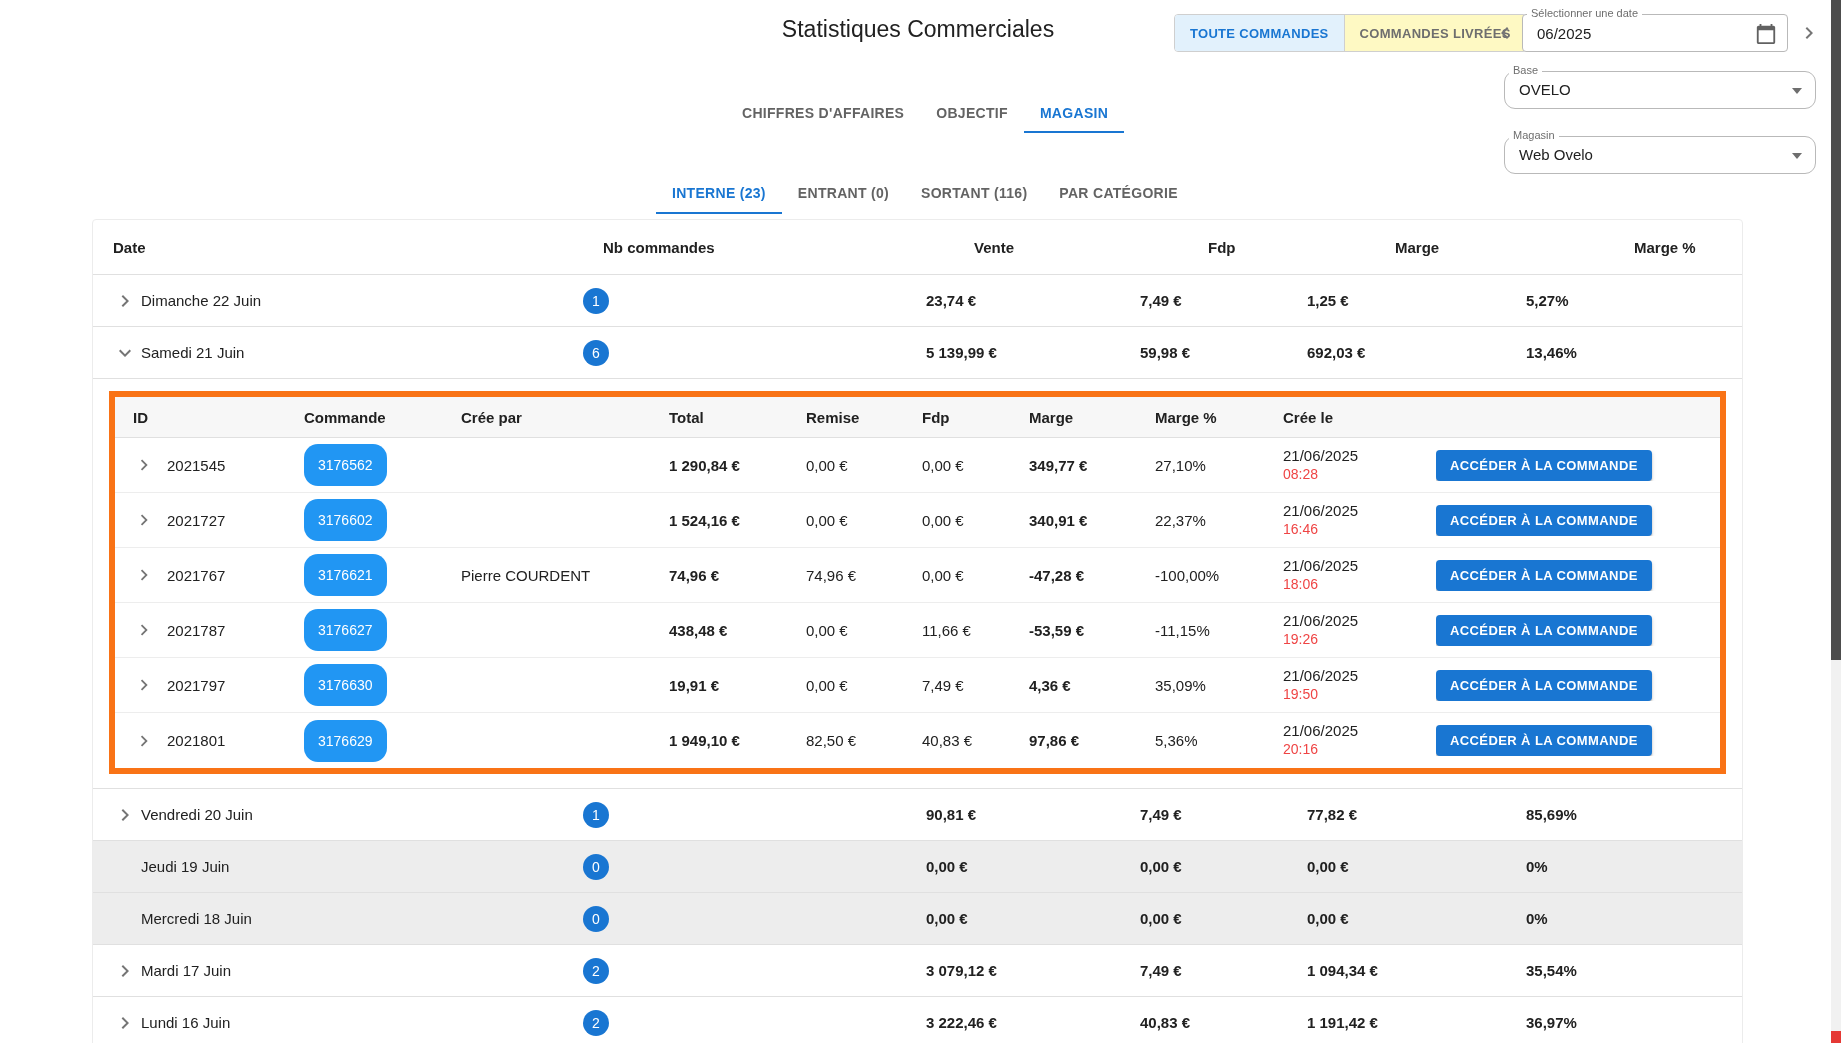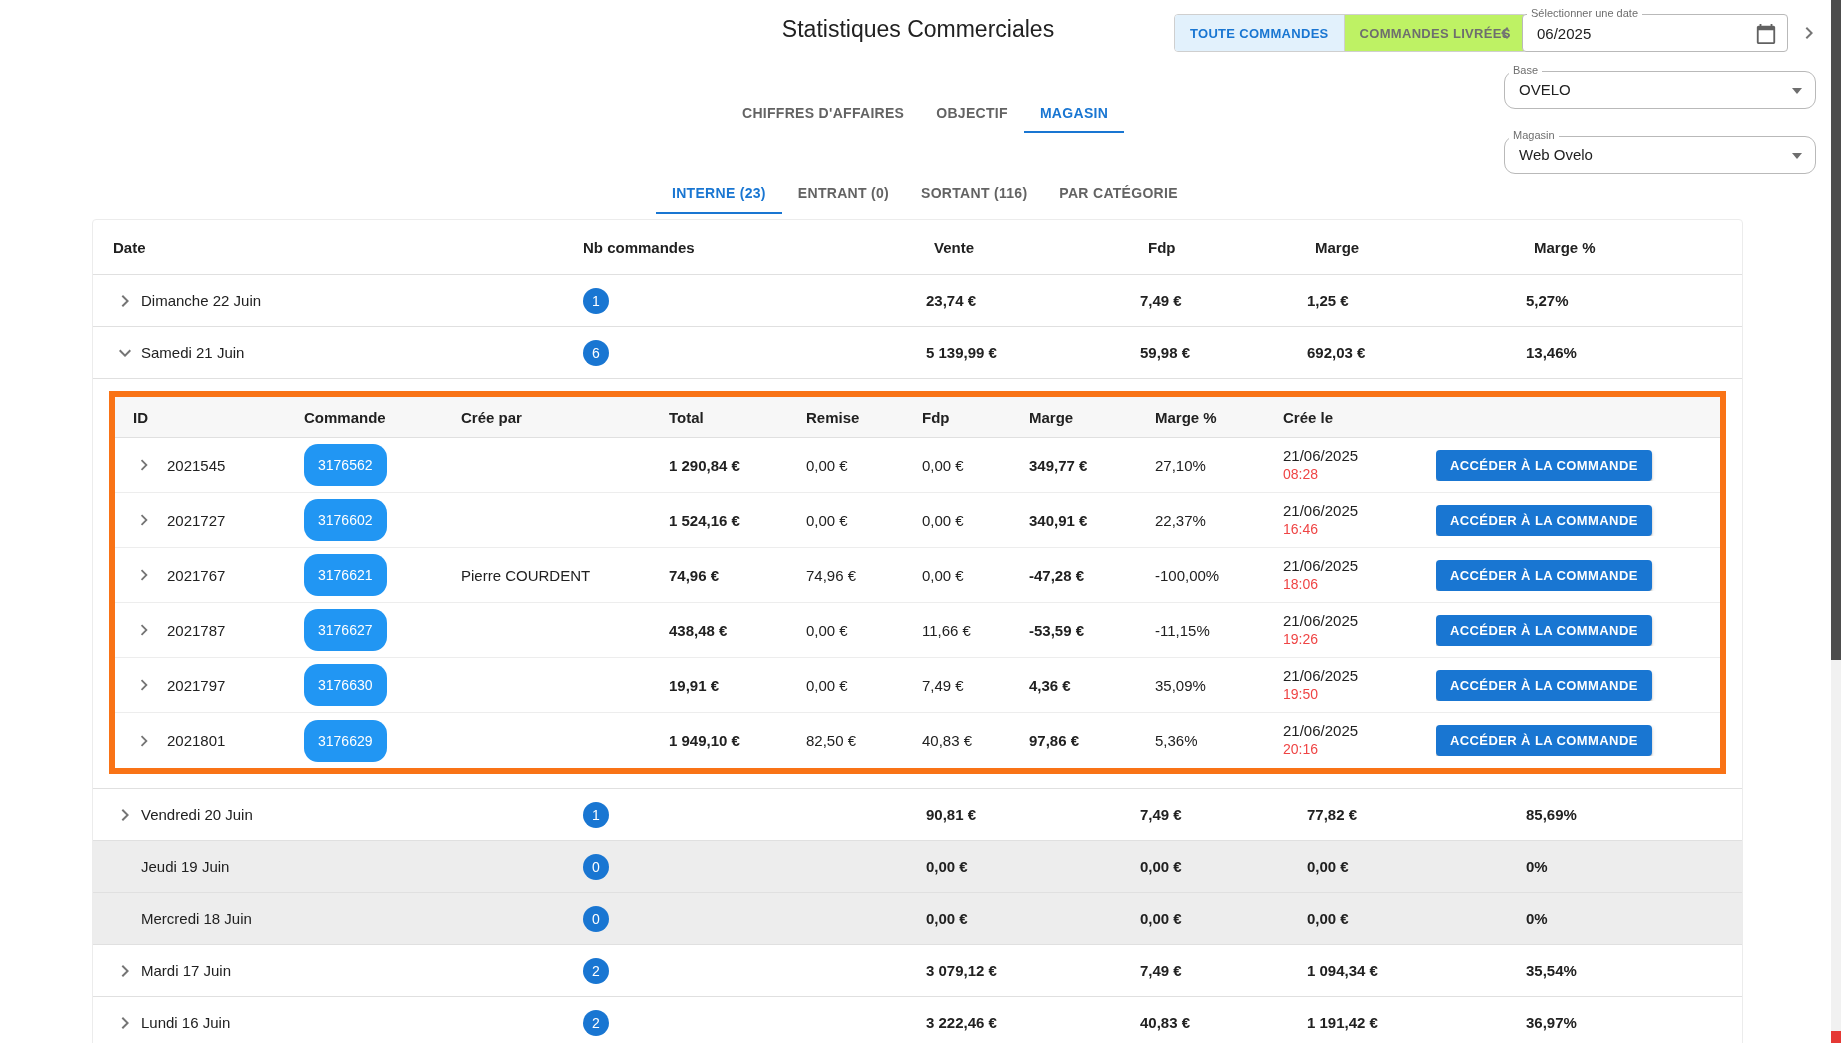--- a/index.html
+++ b/index.html
@@ -8,21 +8,21 @@
   .page { position:relative; width:1841px; height:1043px; background:#fff; }
   button { font-family:inherit; cursor:pointer; }
 
   
   .page-title { position:absolute; top:8px; left:918px; transform:translateX(-50%);
     font-size:23px; font-weight:400; white-space:nowrap;margin-top:8px; }
 
   .toggle-group { position:absolute; top:14px; left:1174px; display:flex; height:38px;
     border:1px solid #cfcfcf; border-radius:4px; overflow:hidden; background:#fff; }
   .toggle-btn { display:flex; align-items:center; padding:0 15px; font-size:13px; font-weight:700;
-    letter-spacing:.3px; color:#6e6e6e; background:#bef264; border:none; white-space:nowrap; }
+    letter-spacing:.3px; color:#6e6e6e; background:#fef9c3; border:none; white-space:nowrap; }
   .toggle-btn + .toggle-btn { border-left:1px solid #cfcfcf; }
   .toggle-btn.active { background:#e2f1fc; color:#1976d2; }
 
   .nav-chevron { position:absolute; width:30px; height:30px; top:19px; border:none; background:transparent;
     display:flex; align-items:center; justify-content:center; border-radius:50%; }
   .nav-chevron.prev { left:1490px; }
   .nav-chevron.next { left:1794px; }
 
   .field { position:absolute; border:1px solid #b9b9b9; border-radius:4px; background:#fff; }
   .field-label { position:absolute; top:-8px; left:4px; background:#fff; padding:0 4px;
@@ -44,21 +44,21 @@
   .tab { position:relative; display:flex; align-items:center; padding:0 16px; background:transparent; border:none;
     font-size:14px; font-weight:700; letter-spacing:.3px; color:#636363; white-space:nowrap; }
   .tab.active { color:#1976d2; }
   .tab.active::after { content:""; position:absolute; left:0; right:0; bottom:0; height:2px; background:#1976d2; }
 
   
   .table { position:absolute; left:92px; top:219px; width:1651px; background:#fff;
     border:1px solid #ececec; border-radius:4px; }
   .t-head { display:grid; grid-template-columns:462px 351px 214px 167px 219px 1fr;
     padding-left:20px; height:55px; align-items:center;
-    border-bottom:1px solid #e0e0e0; font-weight:700; font-size:15px; }
+    border-bottom:1px solid #e0e0e0; font-weight:700; font-size:15px;gap:20px; }
   .t-head .hc { padding-left:8px; white-space:nowrap; }
   .t-head .hc.first { padding-left:0; }
   .t-row { display:grid; grid-template-columns:28px 434px 351px 214px 167px 219px 1fr;
     padding-left:20px; height:52px; align-items:center; border-bottom:1px solid #e0e0e0;
     font-size:15px; background:#fff; }
   .t-row.muted { background:#ededed; }
   .t-row .cell { white-space:nowrap; overflow:hidden; }
   .t-row .val { font-weight:700; }
   .chev { display:flex; align-items:center; justify-content:flex-start; background:transparent; border:none; padding:0; color:#757575; }
   .chev svg { display:block; }

